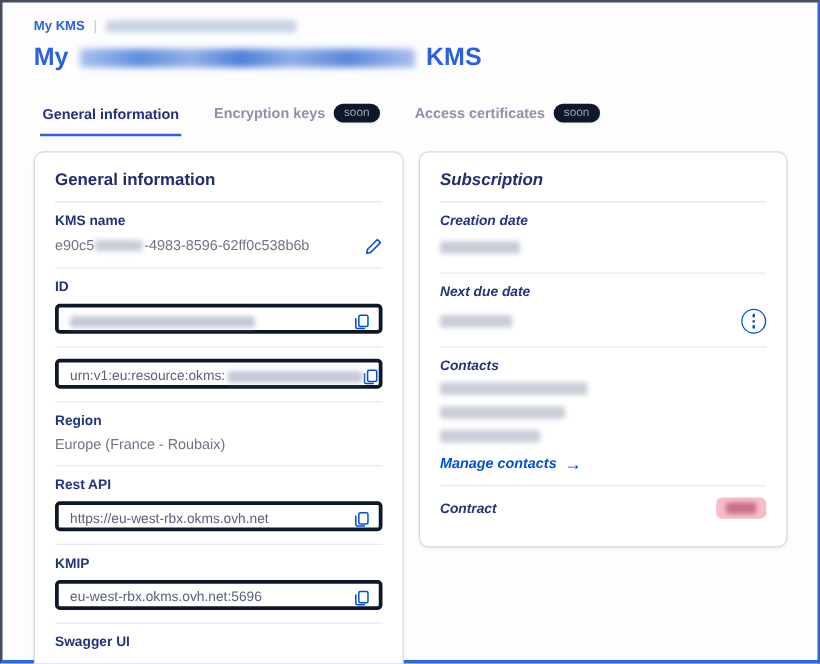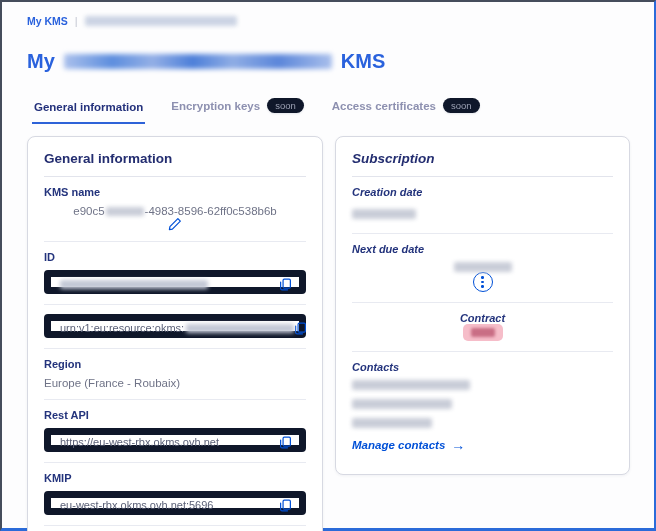--- a/index.html
+++ b/index.html
@@ -27,21 +27,21 @@
   .redact {
     display:inline-block; border-radius:2px;
     background:#c9cdd8; filter:blur(2px);
   }
   .redact.bluish {
     background:linear-gradient(90deg,#aac0ec 0%,#5d8ede 18%,#93afe6 33%,#4d7fd9 48%,#8fade5 63%,#5b86da 80%,#a9bfec 100%);
     filter:blur(2.5px);
   }
   
   .page-title {
-    margin-top:22px; display:flex; align-items:center; gap:9px;
+    margin-top:7px; display:flex; align-items:center; gap:9px;
     font-size:20px; font-weight:bold; color:#2a62dd;
   }
   
   .tabs { margin-top:25px; display:flex; align-items:flex-end; gap:24px; padding-left:5px; }
   .tab {
     display:flex; align-items:center; gap:7px;
     padding:0 2px 9px 2px; cursor:pointer;
     font-size:11.5px; font-weight:bold; color:#8d90b0;
     border-bottom:2px solid transparent;
   }
@@ -62,24 +62,24 @@
   .card-right { width:302px;font-style:italic; }
   .card-title {
     font-size:13.5px; font-weight:bold; color:#232d70;
     padding-bottom:10px; border-bottom:1px solid #e2e4ec;
   }
   .field { padding:9px 0 10px 0; border-bottom:1px solid #e8eaf1; }
   .field:last-child { border-bottom:none; }
   .field-label {
     font-size:11px; font-weight:bold; color:#23337c; margin-bottom:7px;
   }
-  .value-row { display:flex; align-items:center; justify-content:space-between;flex-direction:column; }
+  .value-row { display:flex; align-items:center; justify-content:space-between; }
   .field-value { font-size:11.5px; color:#6f7387; }
   .inputbox {
-    height:24px; border:7px solid #0f172a; border-radius:4px;
+    height:24px; border:3px solid #0f172a; border-radius:4px;
     display:flex; align-items:center; justify-content:space-between;
     padding:4px 7px 0 9px; background:#fff;
   }
   .inputbox .val { font-size:11px; color:#5b6178; white-space:nowrap; display:flex; align-items:center; gap:2px; }
   .icon-btn { background:none; border:none; cursor:pointer; display:flex; align-items:center; padding:0; }
   .link { font-size:11.5px; font-weight:bold; color:#0050d7; text-decoration:none; }
   .manage-row { padding-top:10px; display:flex; align-items:center; gap:6px; }
   .manage-row .arrow { color:#0050d7; font-size:14px; font-weight:bold; line-height:1; }
   
   .kebab {
@@ -227,36 +227,36 @@
           <span class="redact" style="width:58px;height:10px;"></span>
           <button class="kebab" aria-label="more actions">
             <i></i>
               <i></i>
               <i></i>
           </button>
         </div>
       </div>
 
       <div class="field">
+        <div class="field-label">Contacts</div>
+        <div class="contact-lines">
+          <span class="redact" style="width:118px;height:10px;"></span>
+          <span class="redact" style="width:100px;height:10px;"></span>
+          <span class="redact" style="width:80px;height:10px;"></span>
+        </div>
+        <div class="manage-row">
+          <a href="#" class="link">Manage contacts</a>
+          <span class="arrow">→</span>
+        </div>
+      </div>
+
+      <div class="field">
         <div class="value-row">
           <div class="field-label" style="margin-bottom:0;">Contract</div>
           <span class="pill">
             <span class="redact"></span>
           </span>
         </div>
       </div>
-
-      <div class="field">
-        <div class="field-label">Contacts</div>
-        <div class="contact-lines">
-          <span class="redact" style="width:118px;height:10px;"></span>
-          <span class="redact" style="width:100px;height:10px;"></span>
-          <span class="redact" style="width:80px;height:10px;"></span>
-        </div>
-        <div class="manage-row">
-          <a href="#" class="link">Manage contacts</a>
-          <span class="arrow">→</span>
-        </div>
-      </div>
     </section>
 
   </div>
 </div>
 
 </body></html>

